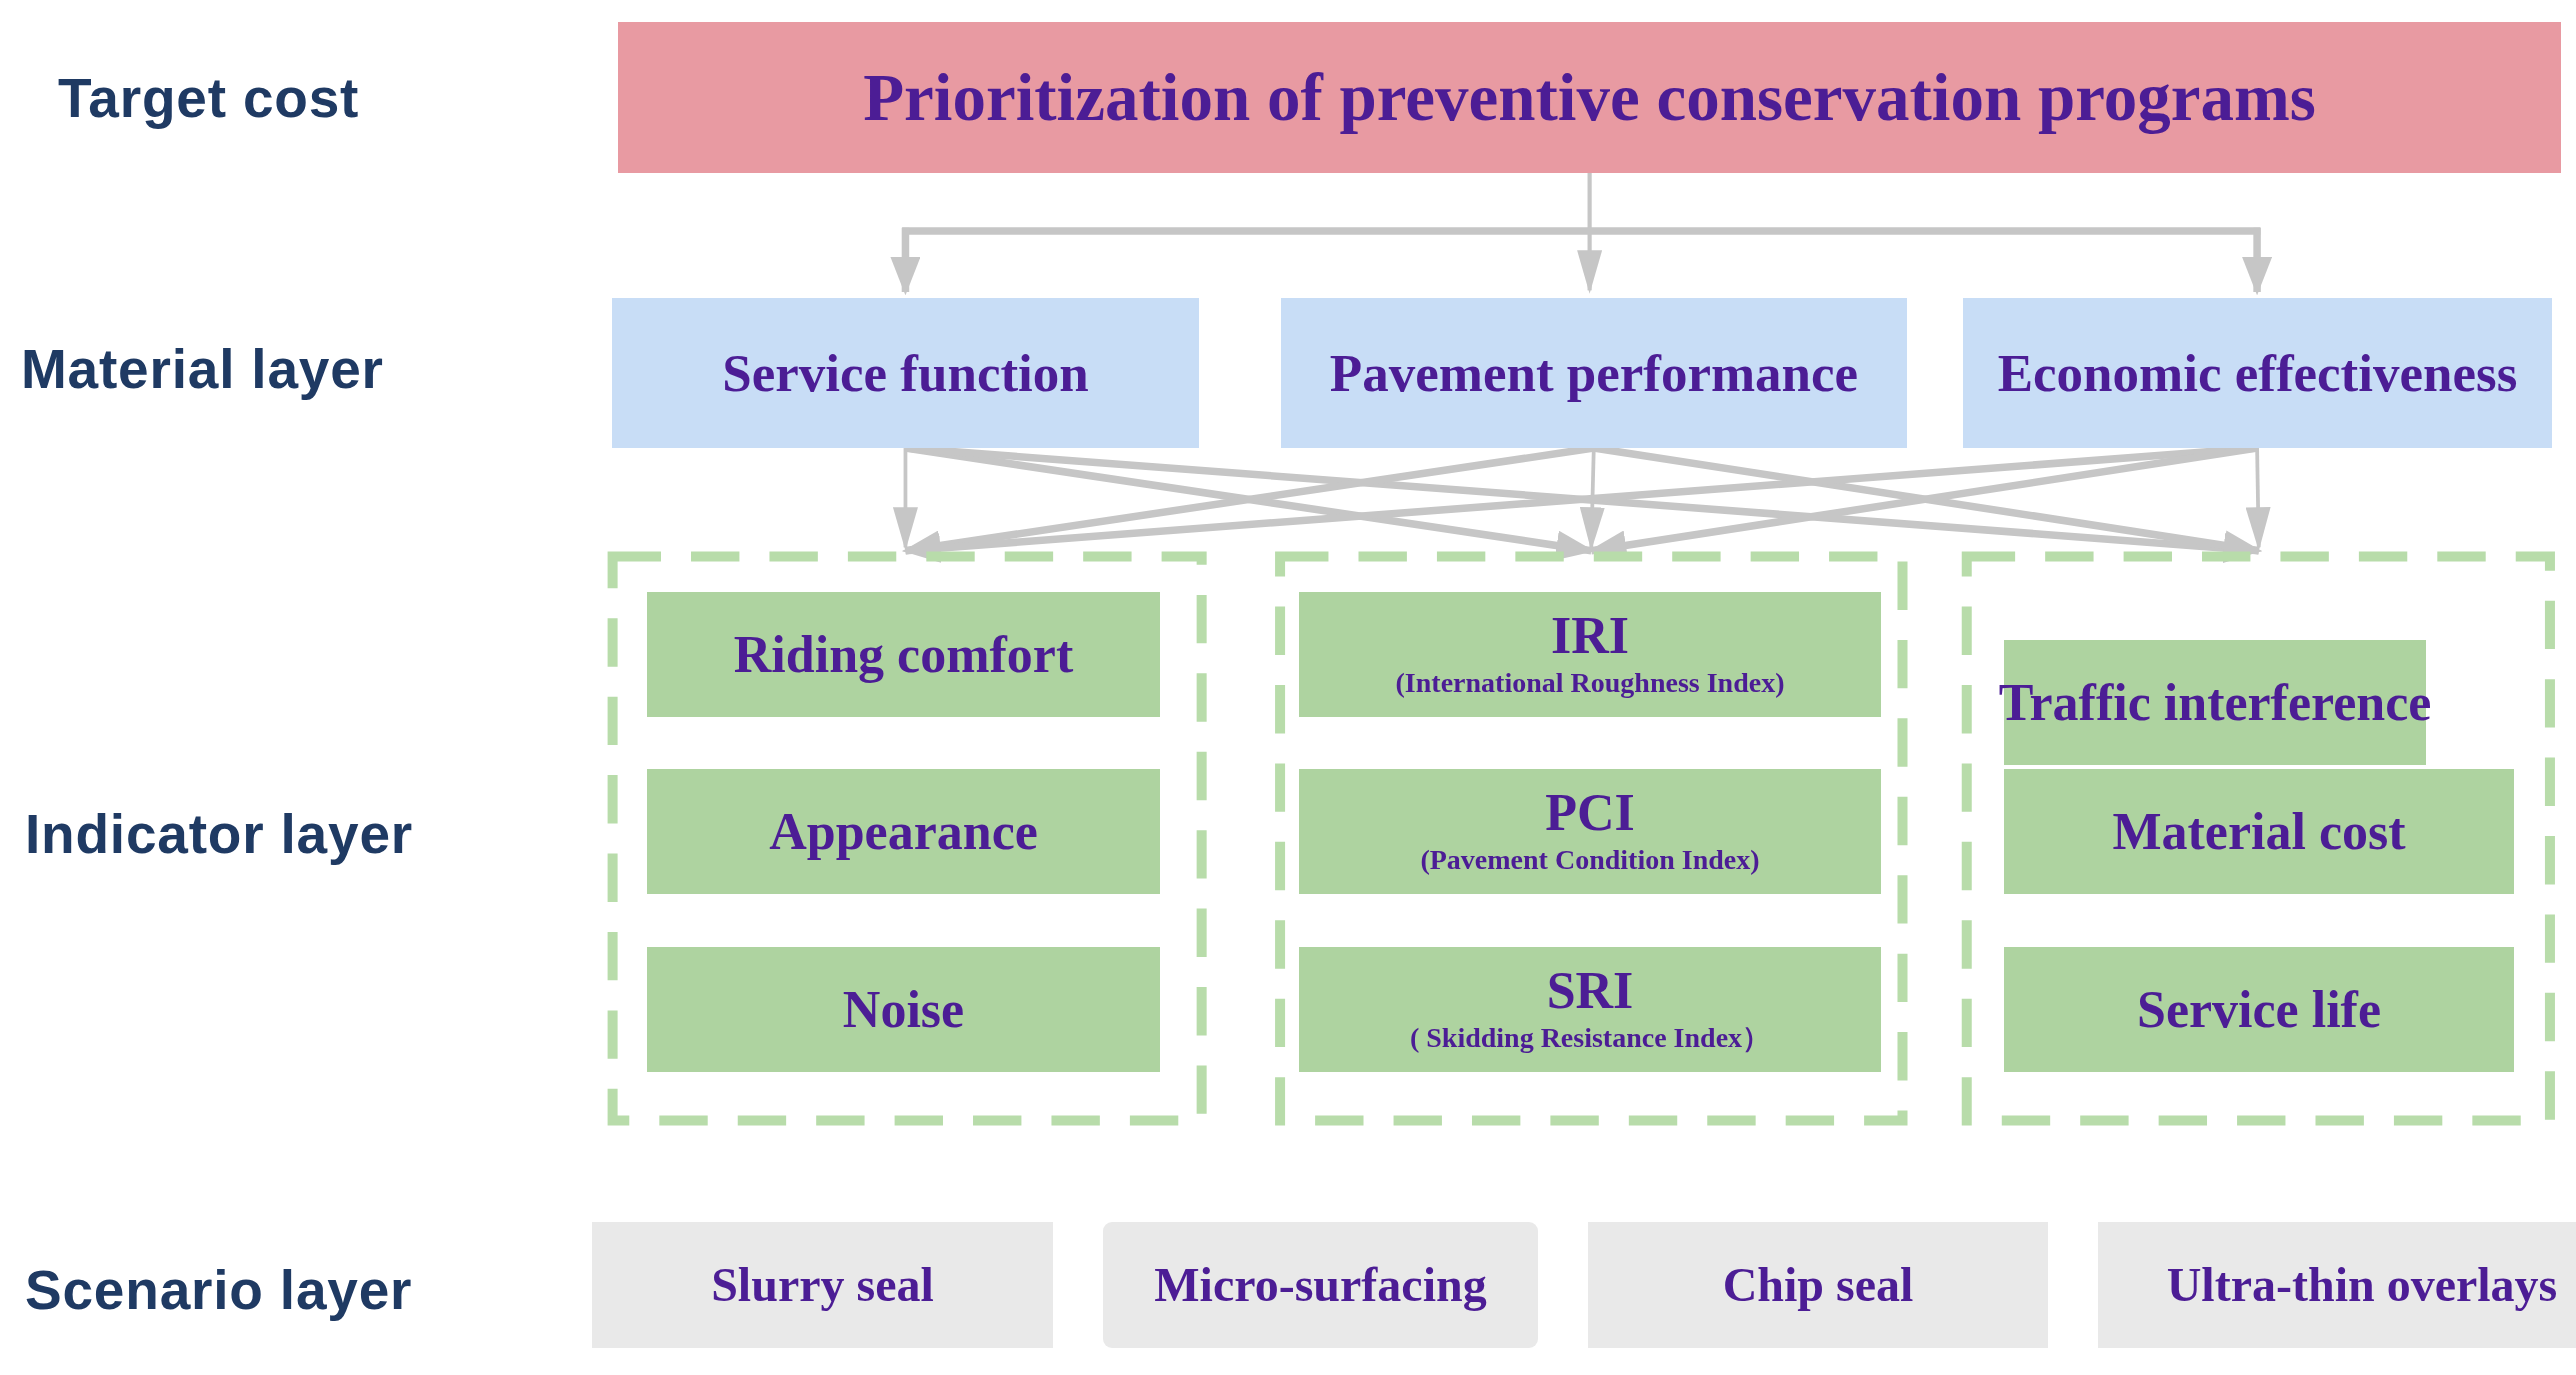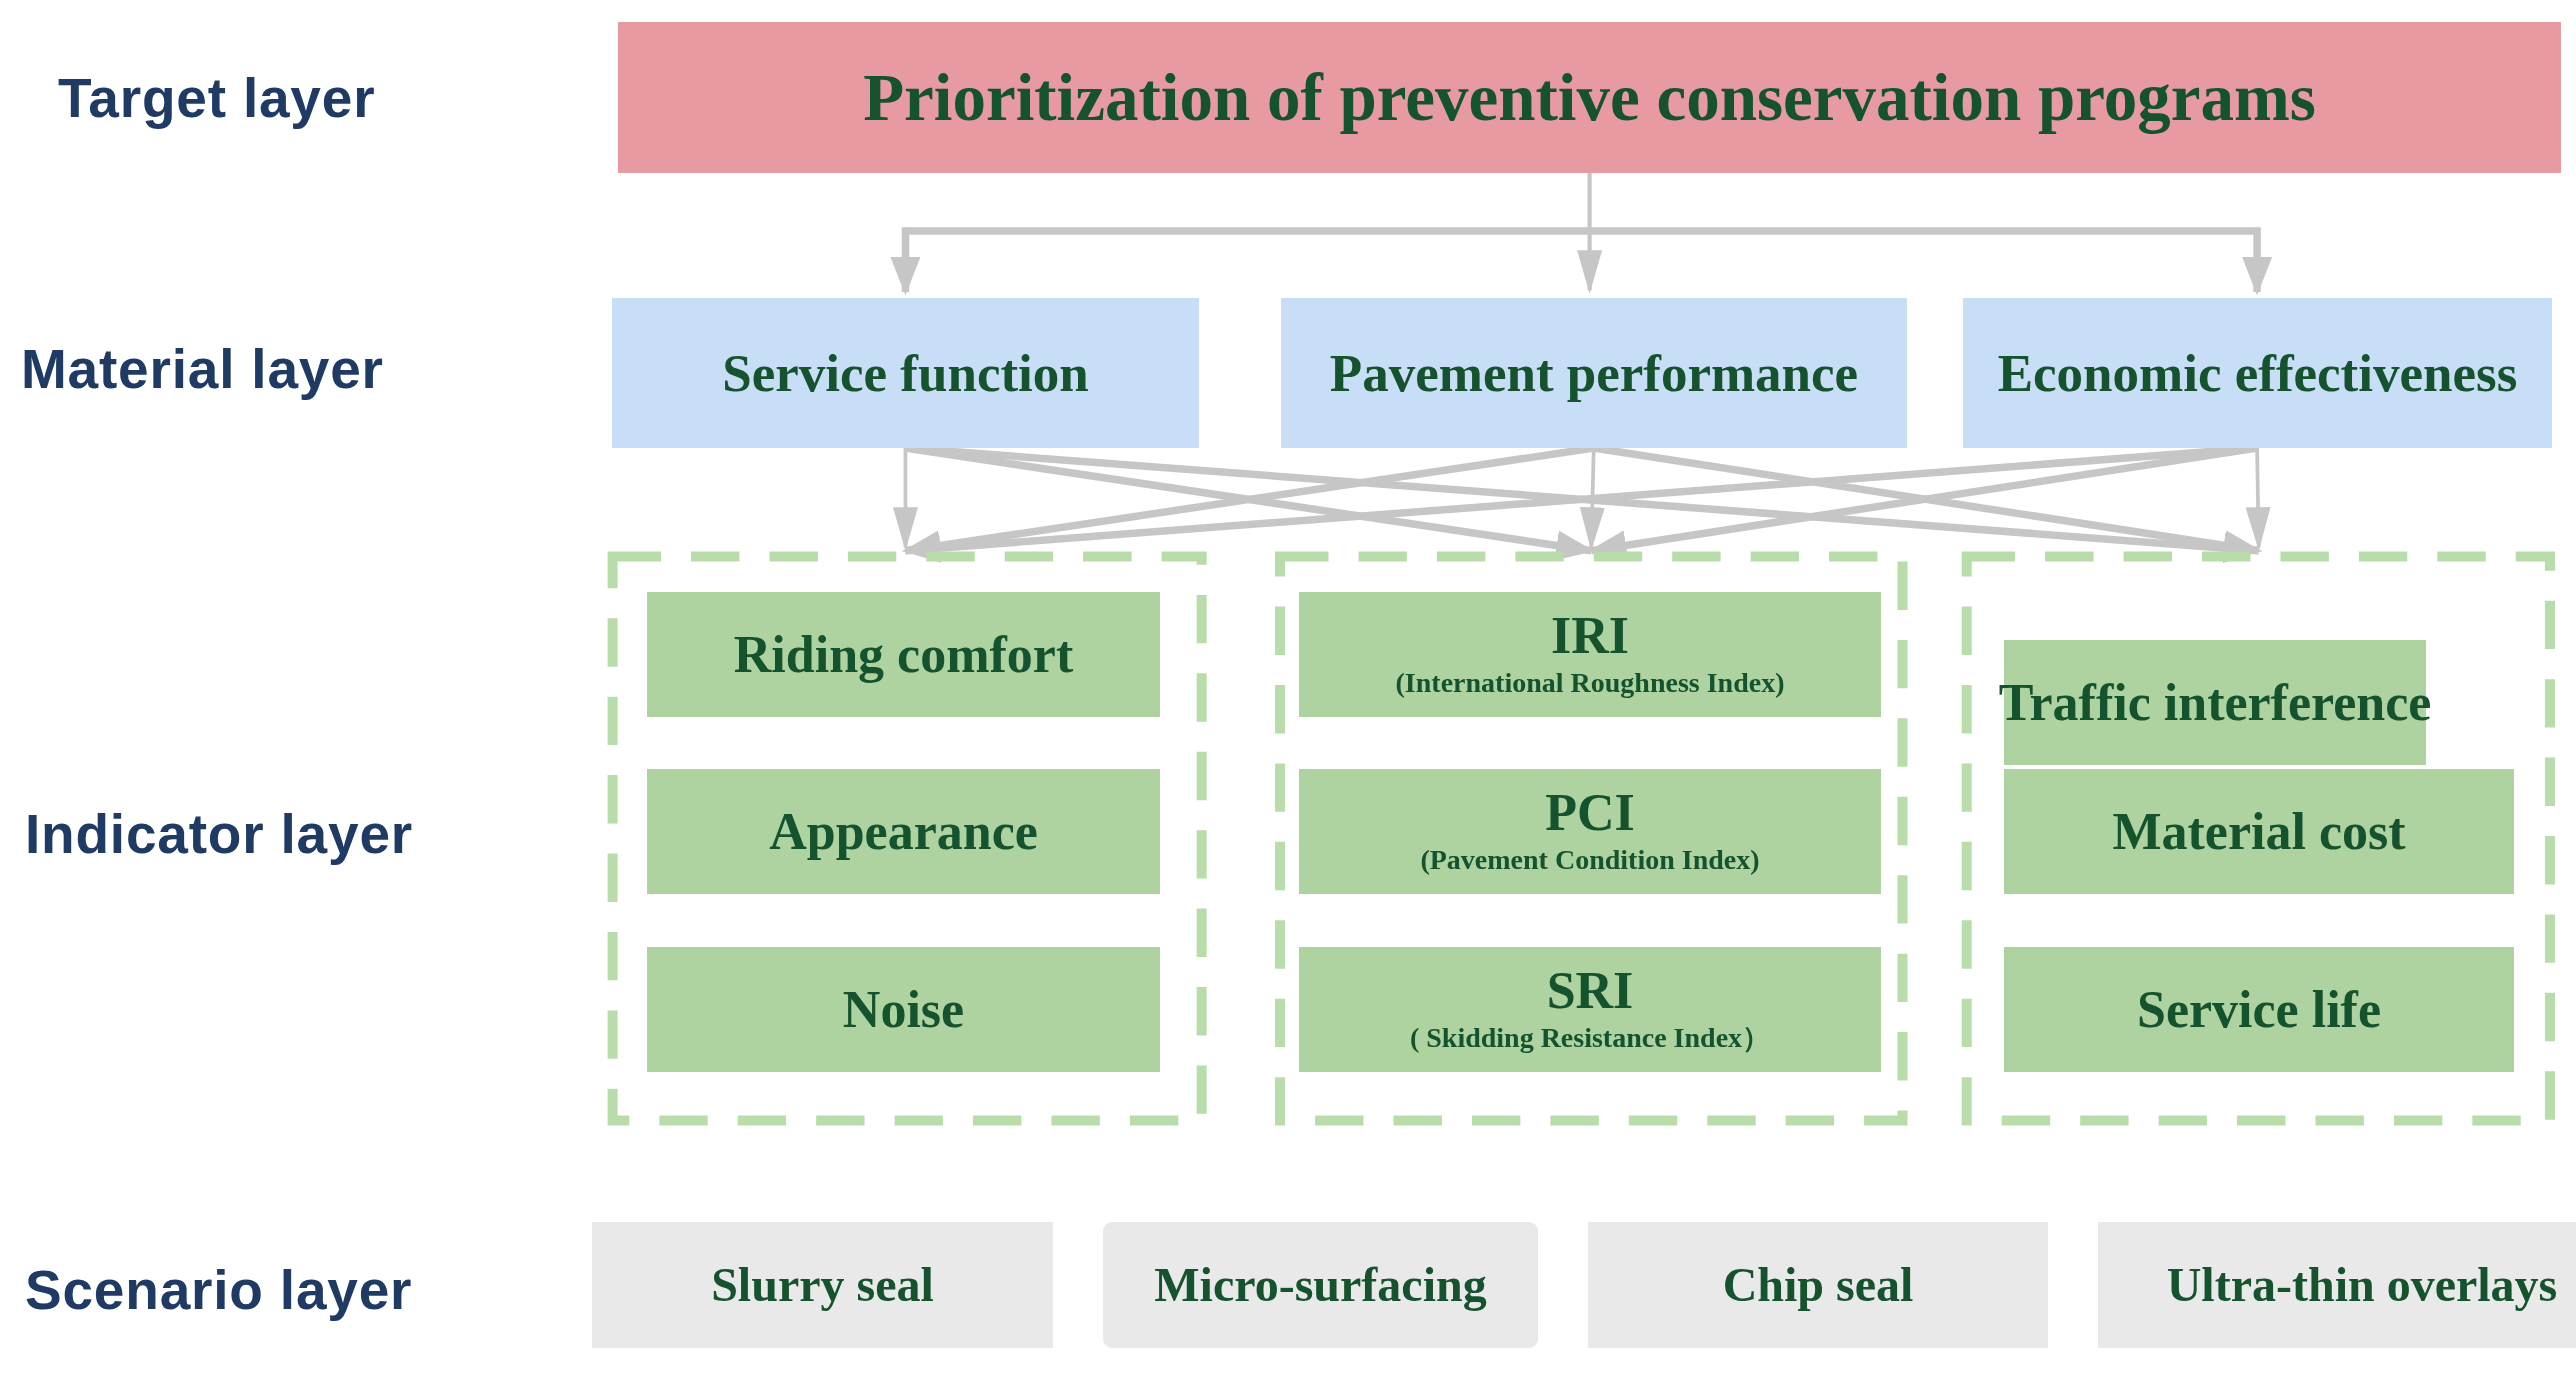--- a/index.html
+++ b/index.html
@@ -10,21 +10,21 @@
   svg.wires{position:absolute;left:0;top:0;z-index:0;}
   .layer-label{
     position:absolute;z-index:2;
     font-family:"Liberation Sans","DejaVu Sans",sans-serif;
     font-weight:bold;font-size:55px;line-height:70px;color:#1f3a63;
     white-space:nowrap;letter-spacing:0.8px;
   }
   .node{
     position:absolute;z-index:1;display:flex;flex-direction:column;
     align-items:center;justify-content:center;text-align:center;
-    color:#14532d;font-weight:bold;
+    color:#4c1d95;font-weight:bold;
   }
   .target-box{background:#e89aa2;font-size:67px;}
   .criterion-box{background:#c8ddf6;font-size:53px;}
   .indicator-box{background:#aed3a0;font-size:52px;}
   .indicator-box .sub{font-size:28px;line-height:35px;margin-top:3.3px;}
   .indicator-box .ttl2{line-height:53px;}
   .scenario-box{background:#e9e9e9;font-size:48px;line-height:60px;}
   .node .ttl{white-space:nowrap;}
   .scenario-box .ttl{white-space:normal;padding:0 25px;}
 </style>
@@ -56,21 +56,21 @@
     <line x1="1910" y1="537" x2="1085" y2="660" stroke="#c6c6c6" stroke-width="9" marker-end="url(#ah)"></line>
     <line x1="1910" y1="537" x2="2707" y2="660" stroke="#c6c6c6" stroke-width="9" marker-end="url(#ah)"></line>
     <line x1="2705" y1="537" x2="1085" y2="660" stroke="#c6c6c6" stroke-width="9" marker-end="url(#ah)"></line>
     <line x1="2705" y1="537" x2="1907" y2="660" stroke="#c6c6c6" stroke-width="9" marker-end="url(#ah)"></line>
 
     <rect x="734" y="667" width="706" height="676" fill="none" stroke="#b8dcaa" stroke-width="12" stroke-dasharray="58 36"></rect>
     <rect x="1534" y="667" width="746" height="676" fill="none" stroke="#b8dcaa" stroke-width="12" stroke-dasharray="58 36"></rect>
     <rect x="2357" y="667" width="699" height="676" fill="none" stroke="#b8dcaa" stroke-width="12" stroke-dasharray="58 36"></rect>
   </svg>
 
-  <div class="layer-label" style="left:58px;top:63px;">Target layer</div>
+  <div class="layer-label" style="left:58px;top:63px;">Target cost</div>
   <div class="layer-label" style="left:21px;top:334px;">Material layer</div>
   <div class="layer-label" style="left:25px;top:799px;">Indicator layer</div>
   <div class="layer-label" style="left:25px;top:1255px;">Scenario layer</div>
 
   <div class="node target-box" style="left:618px;top:22px;width:1943px;height:151px;">
     <span class="ttl">Prioritization of preventive conservation programs</span>
   </div>
 
   <div class="node criterion-box" style="left:612px;top:298px;width:587px;height:150px;">
     <span class="ttl">Service function</span>

